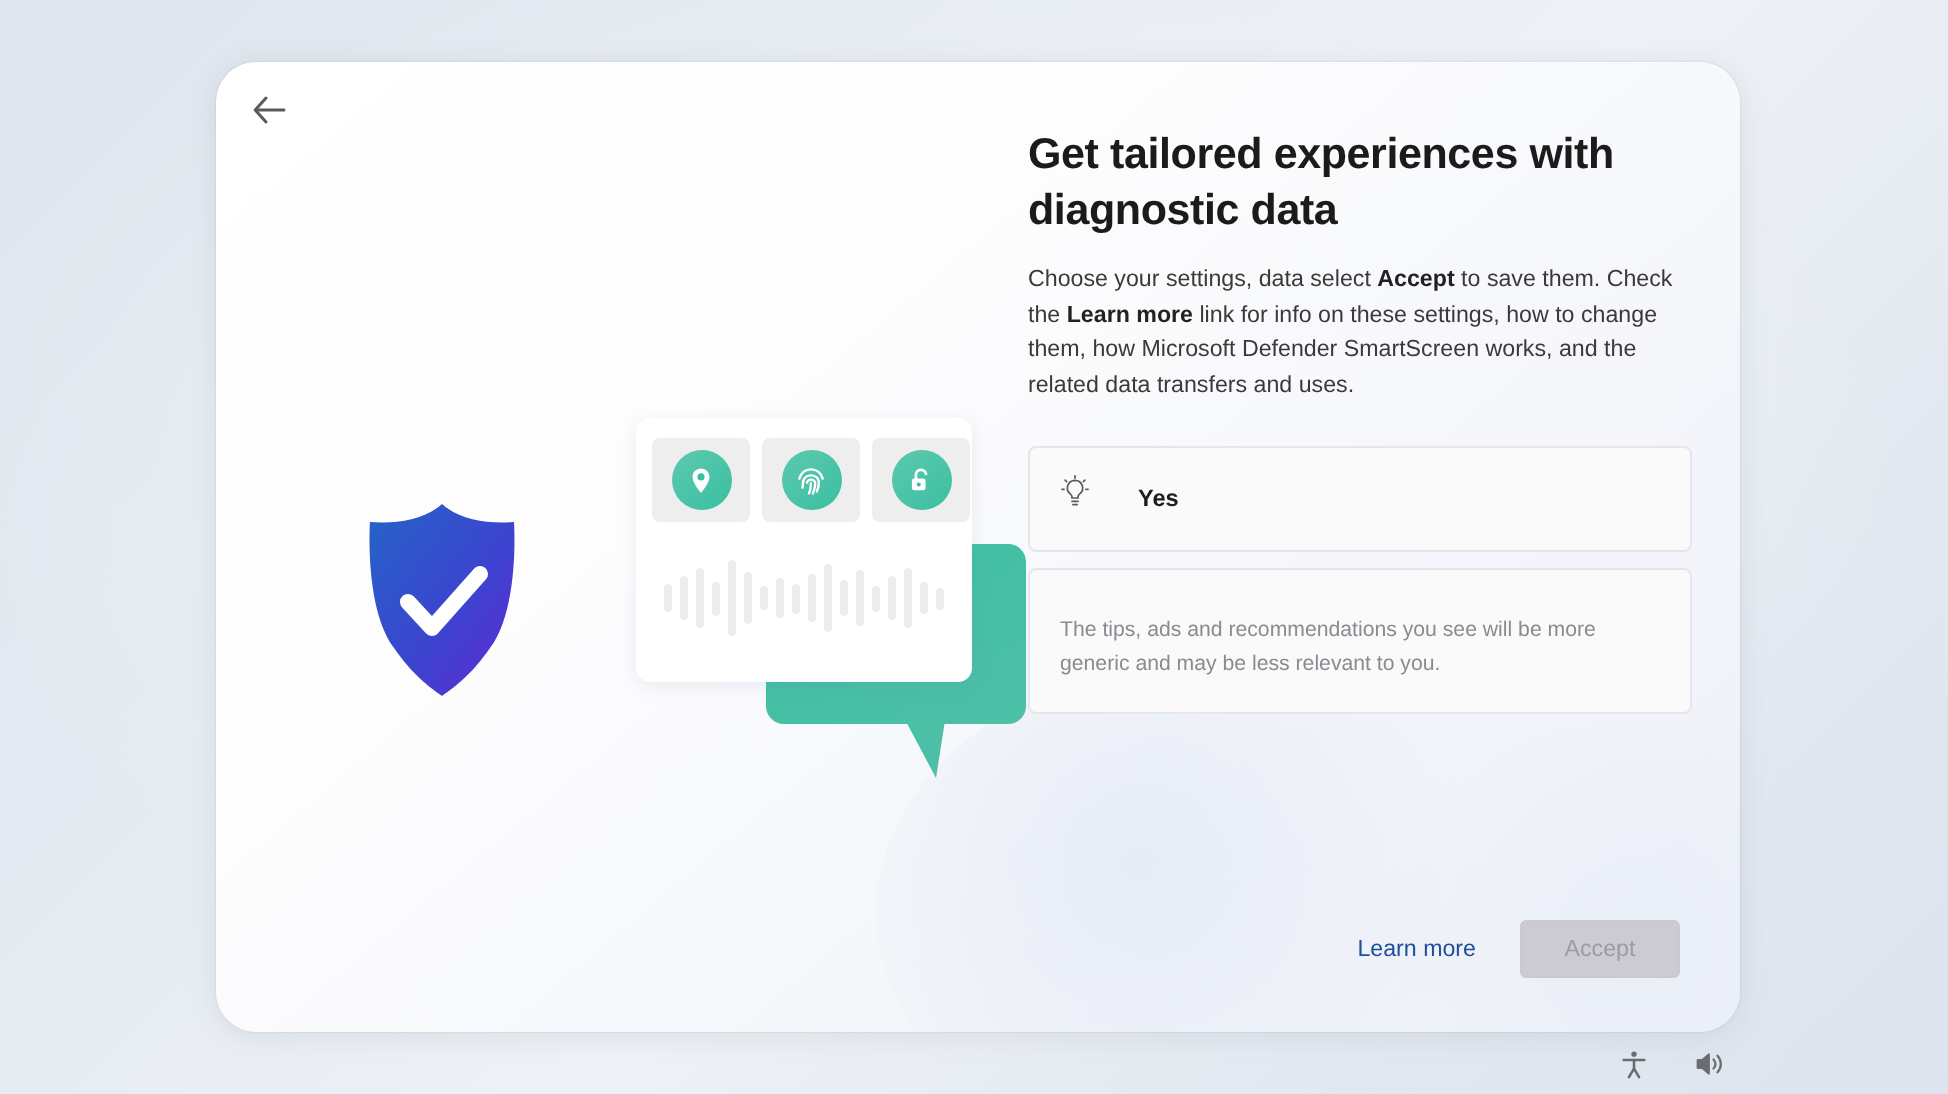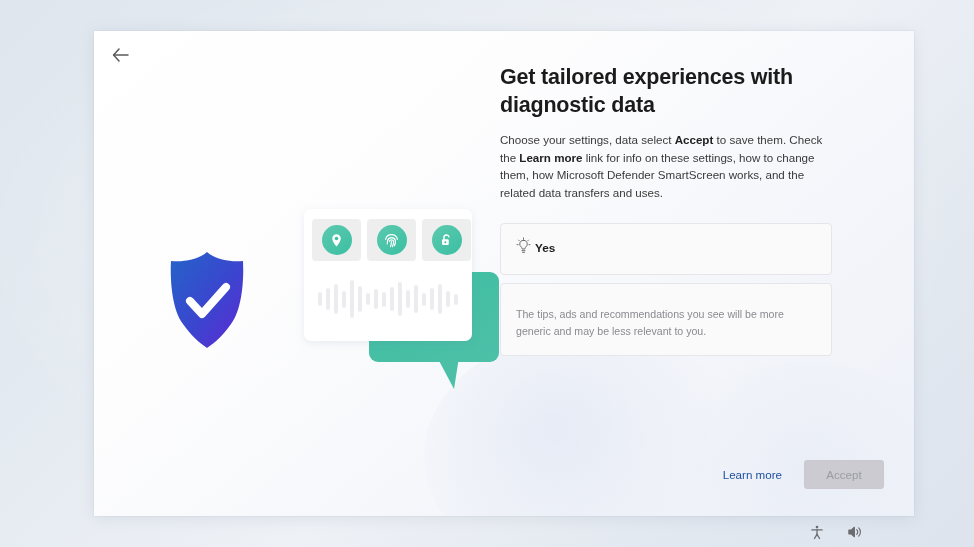--- a/index.html
+++ b/index.html
@@ -20,26 +20,26 @@
   .backdrop-glow {
     position: absolute;
     left: 0; top: 0; right: 0; bottom: 0;
     background: radial-gradient(ellipse 700px 420px at 48% 45%, rgba(255,255,255,.55), rgba(255,255,255,0) 70%);
     pointer-events: none;
   }
 
   
   .oobe-panel {
     position: absolute;
-    left: 94px;
+    left: 108px;
     top: 31px;
-    width: 820px;
+    width: 762px;
     height: 485px;
     background: linear-gradient(140deg, #ffffff 0%, #fdfdfe 35%, #f3f5fa 72%, #eef1f8 100%);
-    border-radius: 0;
+    border-radius: 20px;
     box-shadow: 0 2px 14px rgba(90,105,130,.13), 0 0 1px rgba(90,105,130,.25);
     overflow: hidden;
   }
 
   
   .panel-watermark {
     position: absolute;
     left: 330px;
     top: 300px;
     width: 330px;
@@ -196,21 +196,21 @@
     border: 1px solid #e6e6ea;
     border-radius: 4px;
     padding: 13px 15px 15px 15px;
     cursor: pointer;
   }
   .option-card + .option-card { margin-top: 8px; }
 
   .option-head {
     display: flex;
     align-items: center;
-    gap: 4px;
+    gap: 24px;
   }
   .option-label {
     font-size: 11.8px;
     font-weight: 600;
     color: #1d1d1d;
   }
   .option-desc {
     margin-top: 9px;
     font-size: 10.6px;
     line-height: 1.58;

